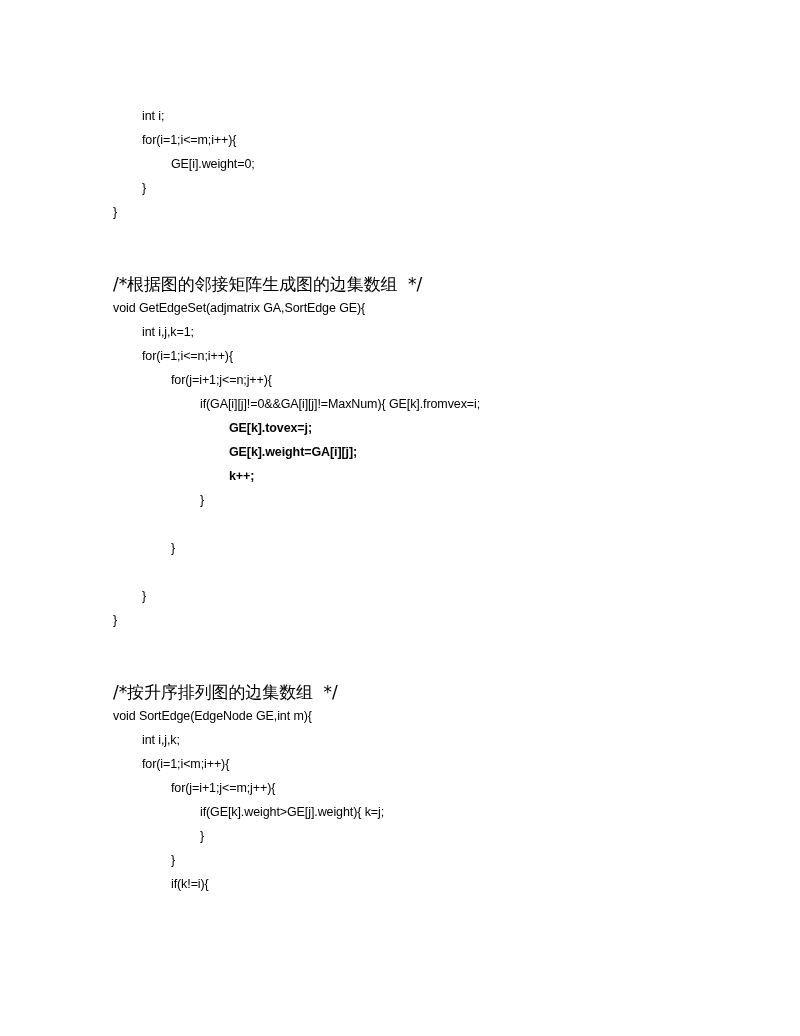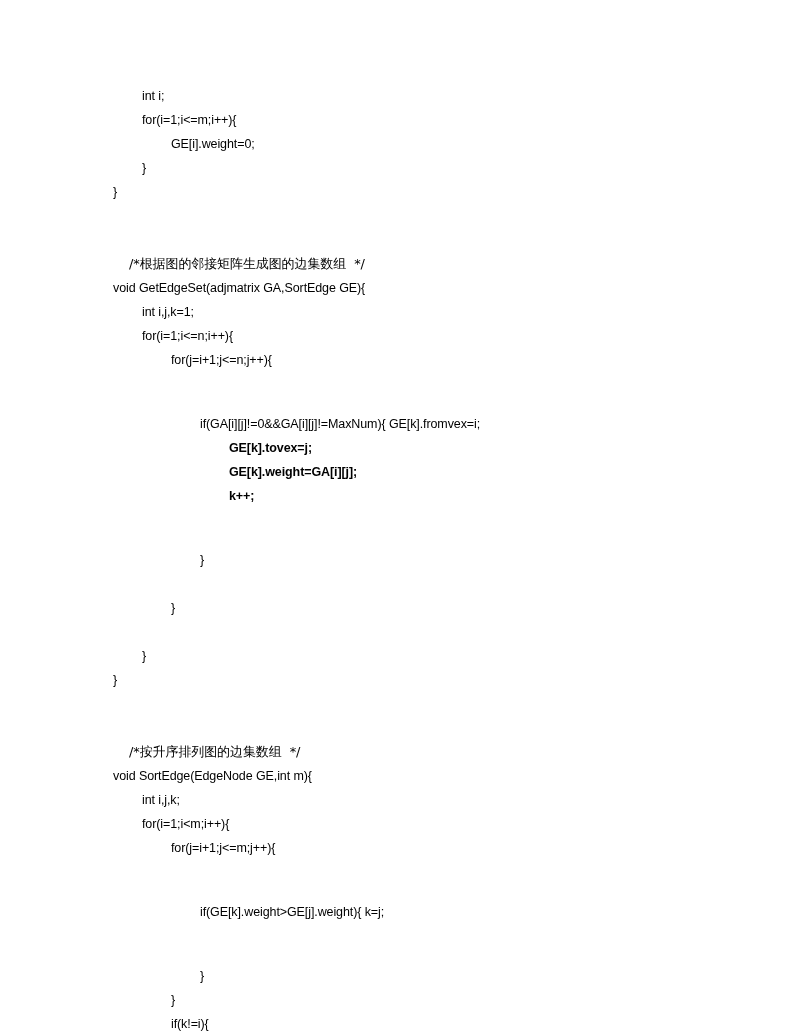--- a/index.html
+++ b/index.html
@@ -11,44 +11,43 @@
     position: relative;
     width: 800px;
     height: 1036px;
     background: #ffffff;
     overflow: hidden;
     font-family: "Liberation Sans", sans-serif;
   }
   .code-body {
     position: absolute;
     left: 113px;
-    top: 84px;
+    top: 104px;
     width: 620px;
   }
   .code-line {
     font-family: "Liberation Sans", sans-serif;
     font-size: 12.5px;
     line-height: 24px;
     height: 24px;
     color: #000000;
     white-space: pre;
     letter-spacing: -0.1px;
   }
   .code-line.blank {
     height: 24px;
   }
   .indent-0 { padding-left: 0px; }
   .indent-1 { padding-left: 29px; }
   .indent-2 { padding-left: 58px; }
-  .indent-3 { padding-left: 87px; margin-top: 40px; }
+  .indent-3 { padding-left: 87px; }
   .indent-4 { padding-left: 116px; font-weight: bold; }
   .comment {
     font-family: "DejaVu Sans", sans-serif;
-    font-size: 13px;
-    margin-left: 16px;
+    font-size: 17px;
   }
 </style>
 </head>
 <body>
 
 <div class="page">
   <div class="code-body">
       <div class="code-line indent-1">int i;</div>
       <div class="code-line indent-1">for(i=1;i&lt;=m;i++){</div>
       <div class="code-line indent-2">GE[i].weight=0;</div>

